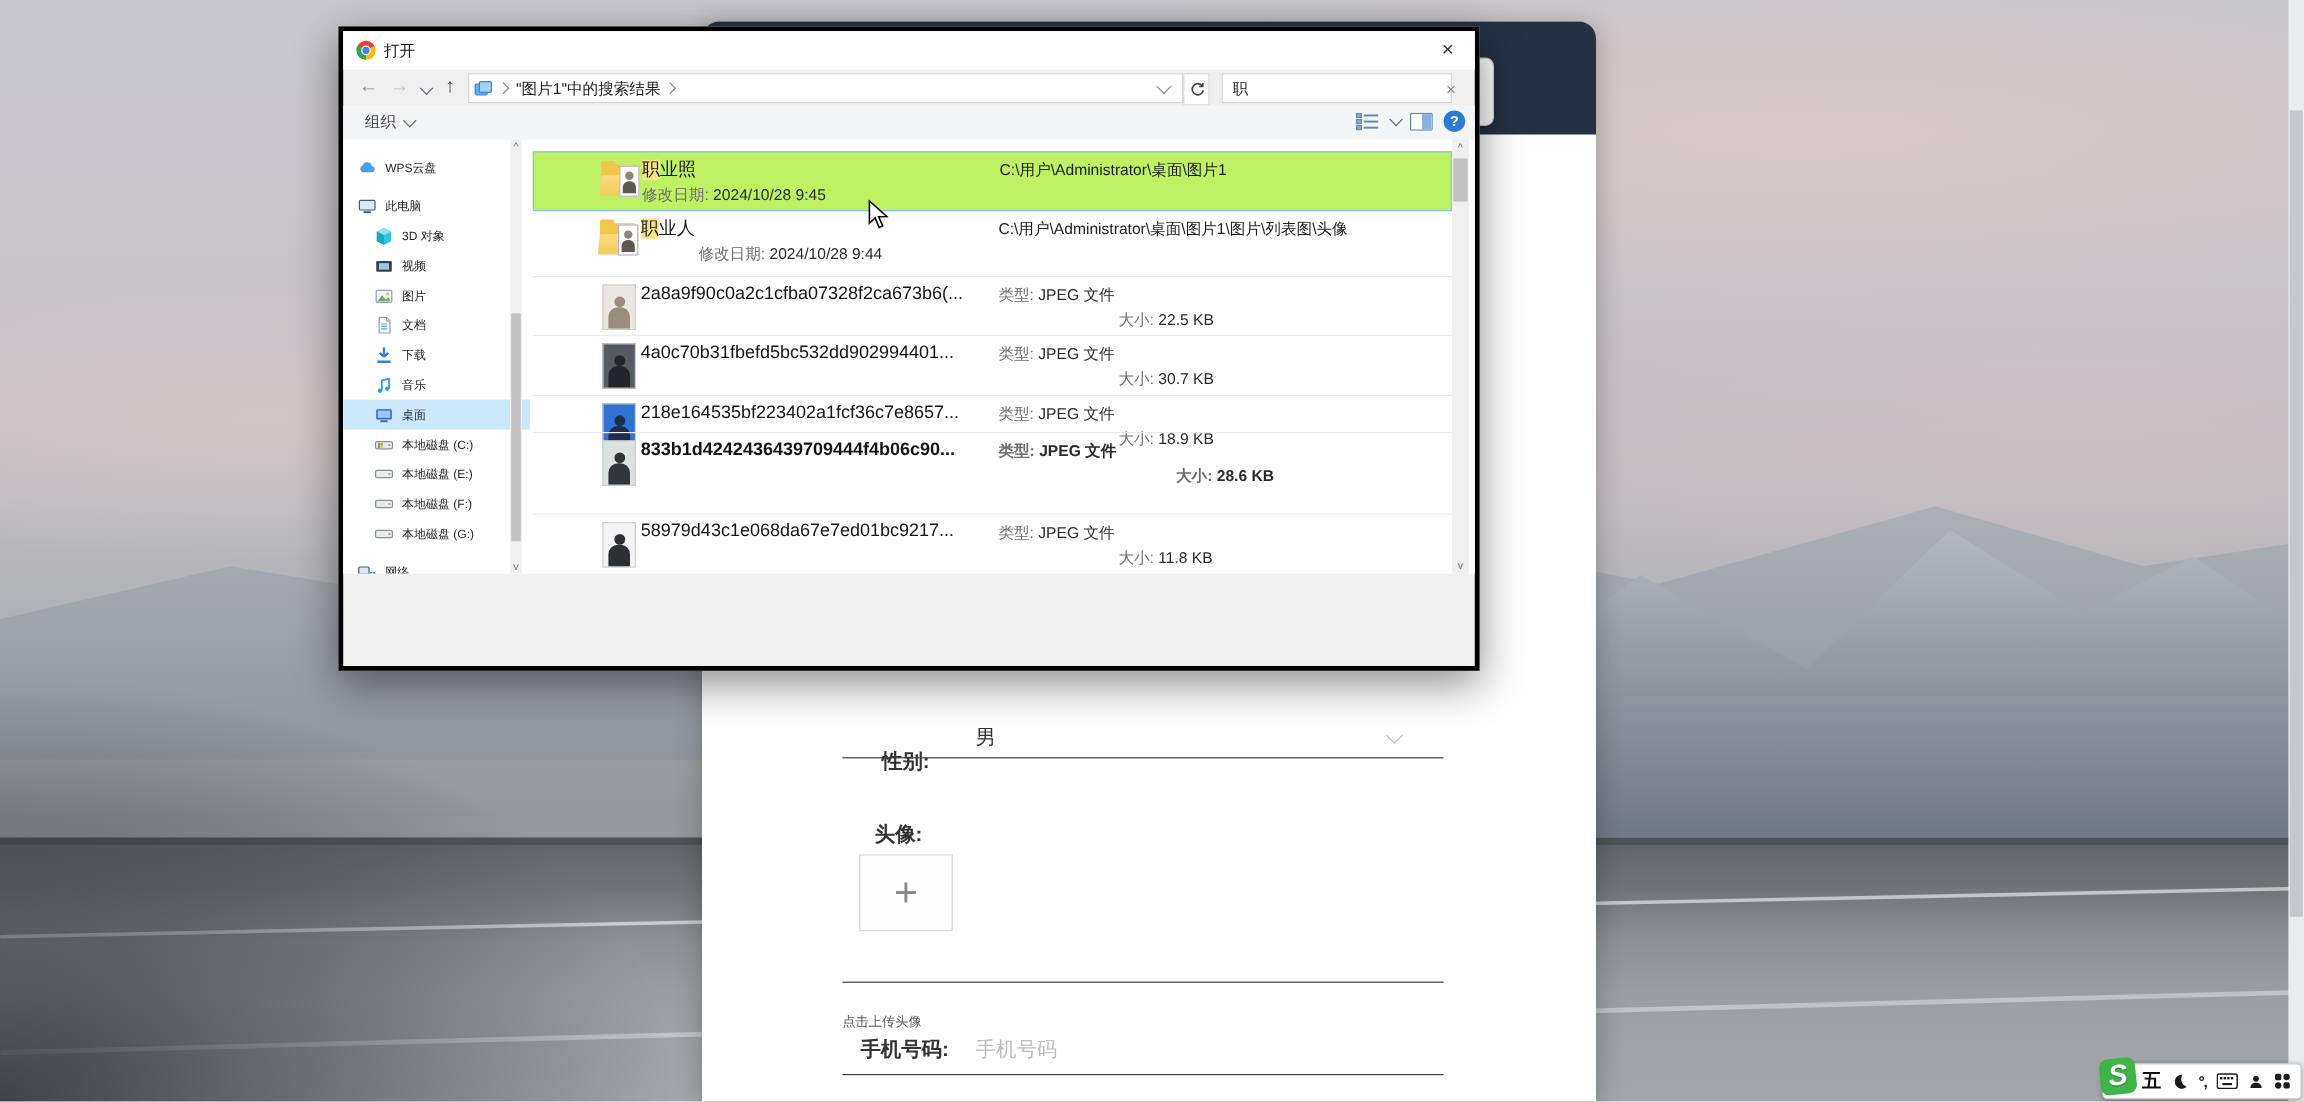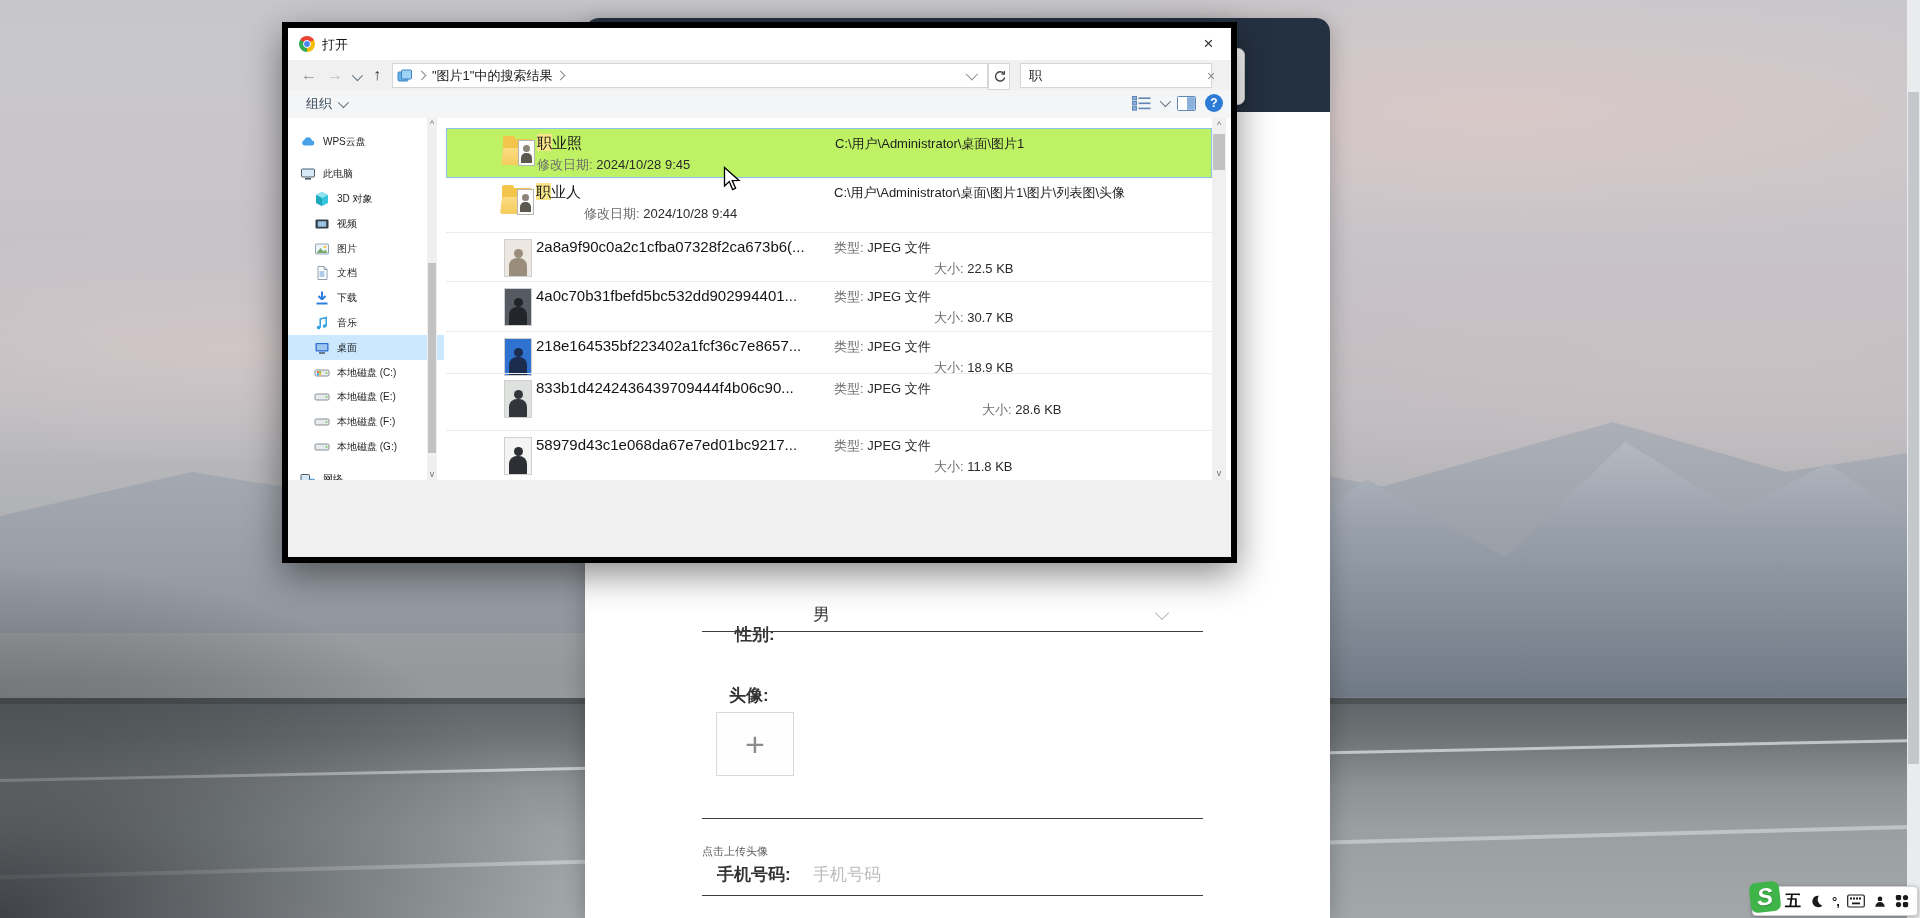--- a/index.html
+++ b/index.html
@@ -37,21 +37,21 @@
   .form-line{position:absolute;height:1px;background:#3f3f3f;width:501px;left:117px;}
   .chev{display:inline-block;width:9px;height:9px;border-right:1.6px solid #b9b9b9;border-bottom:1.6px solid #b9b9b9;transform:rotate(45deg);}
   .upload-box{position:absolute;left:131px;top:694px;width:76px;height:62px;border:1px solid #d9d9d9;background:#fefefe;
     display:flex;align-items:center;justify-content:center;font-size:34px;font-weight:300;color:#8c8c8c;cursor:pointer;}
   .upload-hint{position:absolute;left:117px;top:782px;font-size:11px;color:#595959;margin-top:44px;}
   
   .pg-scroll{position:absolute;right:0;top:0;width:13px;height:918px;background:#e9ebed;}
   .pg-thumb{position:absolute;left:1px;width:11px;top:92px;height:672px;background:#c5c8cb;}
   
   .dialog{position:absolute;left:282px;top:22px;width:943px;height:529px;background:#f0f0f0;
-    border:6px solid #000000;box-shadow:0 12px 34px rgba(0,0,0,.45);font-size:13px;color:#222;}
+    border:4px solid #000000;box-shadow:0 12px 34px rgba(0,0,0,.45);font-size:13px;color:#222;}
   .titlebar{position:absolute;left:0;top:0;right:0;height:32px;background:#fff;}
   .dlg-title{position:absolute;left:34px;top:8px;font-size:13px;color:#111;}
   .chrome-ico{position:absolute;left:11px;top:8px;width:16px;height:16px;border-radius:50%;
     background:conic-gradient(from -60deg,#ea4335 0 120deg,#fbbc05 120deg 240deg,#34a853 240deg 360deg);}
   .chrome-ico::after{content:"";position:absolute;inset:4px;border-radius:50%;background:#4285f4;border:1.6px solid #fff;}
   .close-btn{position:absolute;right:0;top:1px;width:45px;height:29px;display:flex;align-items:center;justify-content:center;
     font-size:17px;color:#333;cursor:pointer;}
   .navrow{position:absolute;left:0;top:32px;right:0;height:30px;}
   .navbtn{position:absolute;top:4px;width:22px;height:22px;text-align:center;line-height:22px;font-size:16px;}
   .addr{position:absolute;left:104px;top:3px;width:596px;height:25px;background:#fff;border:1px solid #d6d6d6;
@@ -386,21 +386,21 @@
         <div class="fmeta" style="left:488px;"><span class="meta-label">大小:</span> <span class="meta-val">30.7 KB</span></div>
       </div>
 
       <div class="frow septop" style="top:213px;height:49px;">
         <div class="thumb" style="background: rgb(47, 114, 208); color: rgb(28, 44, 78);"></div>
         <div class="fname">218e164535bf223402a1fcf36c7e8657...</div>
         <div class="fcol2"><span class="meta-label">类型:</span> <span class="meta-val">JPEG 文件</span></div>
         <div class="fmeta" style="left:488px;"><span class="meta-label">大小:</span> <span class="meta-val">18.9 KB</span></div>
       </div>
 
-      <div class="frow septop" style="top:255px;height:50px;">
+      <div class="frow septop" style="top:244px;height:50px;font-weight:bold;">
         <div class="thumb" style="background: rgb(221, 226, 223); color: rgb(50, 54, 60);"></div>
         <div class="fname">833b1d4242436439709444f4b06c90...</div>
         <div class="fcol2"><span class="meta-label">类型:</span> <span class="meta-val">JPEG 文件</span></div>
         <div class="fmeta" style="left:488px;margin-left:48px;"><span class="meta-label">大小:</span> <span class="meta-val">28.6 KB</span></div>
       </div>
 
       <div class="frow septop" style="top:312px;height:50px;">
         <div class="thumb" style="background: rgb(244, 244, 244); color: rgb(44, 47, 51);"></div>
         <div class="fname">58979d43c1e068da67e7ed01bc9217...</div>
         <div class="fcol2"><span class="meta-label">类型:</span> <span class="meta-val">JPEG 文件</span></div>

